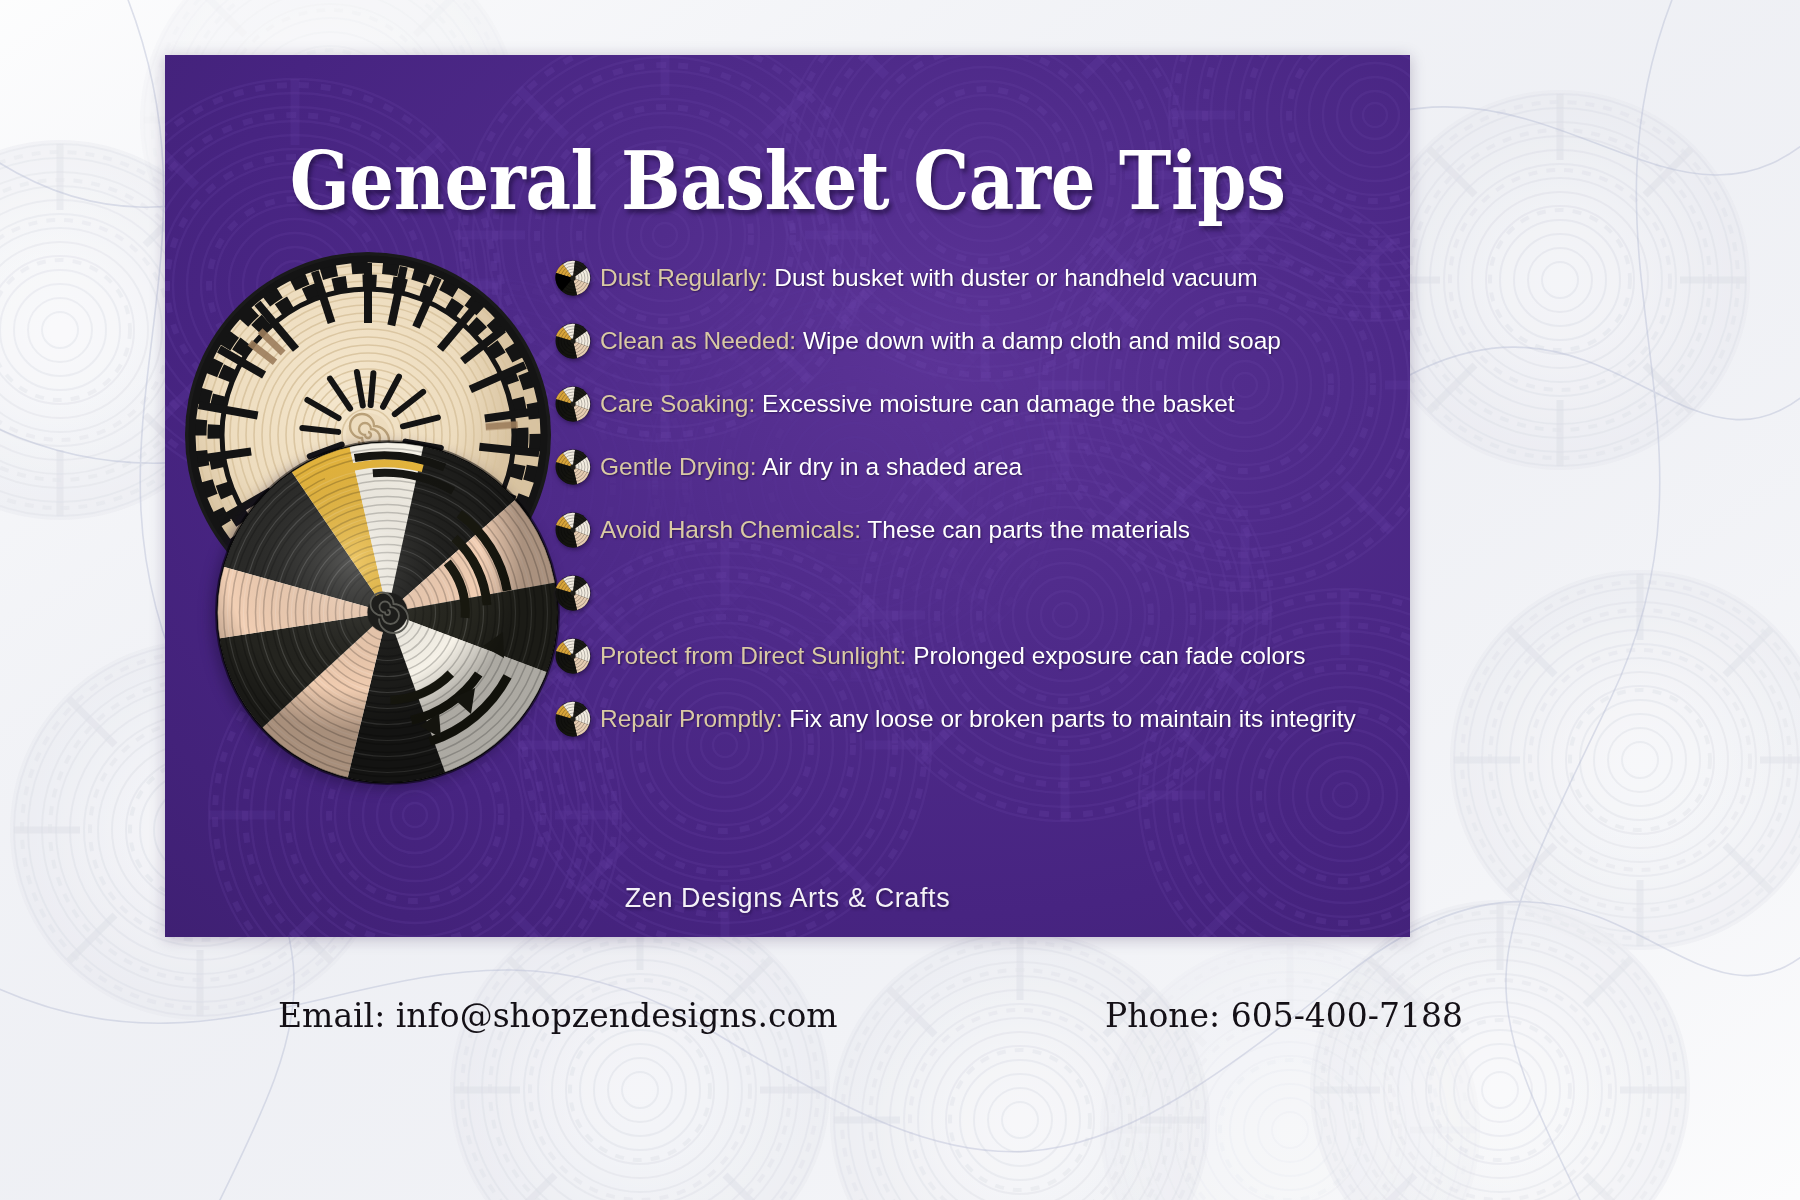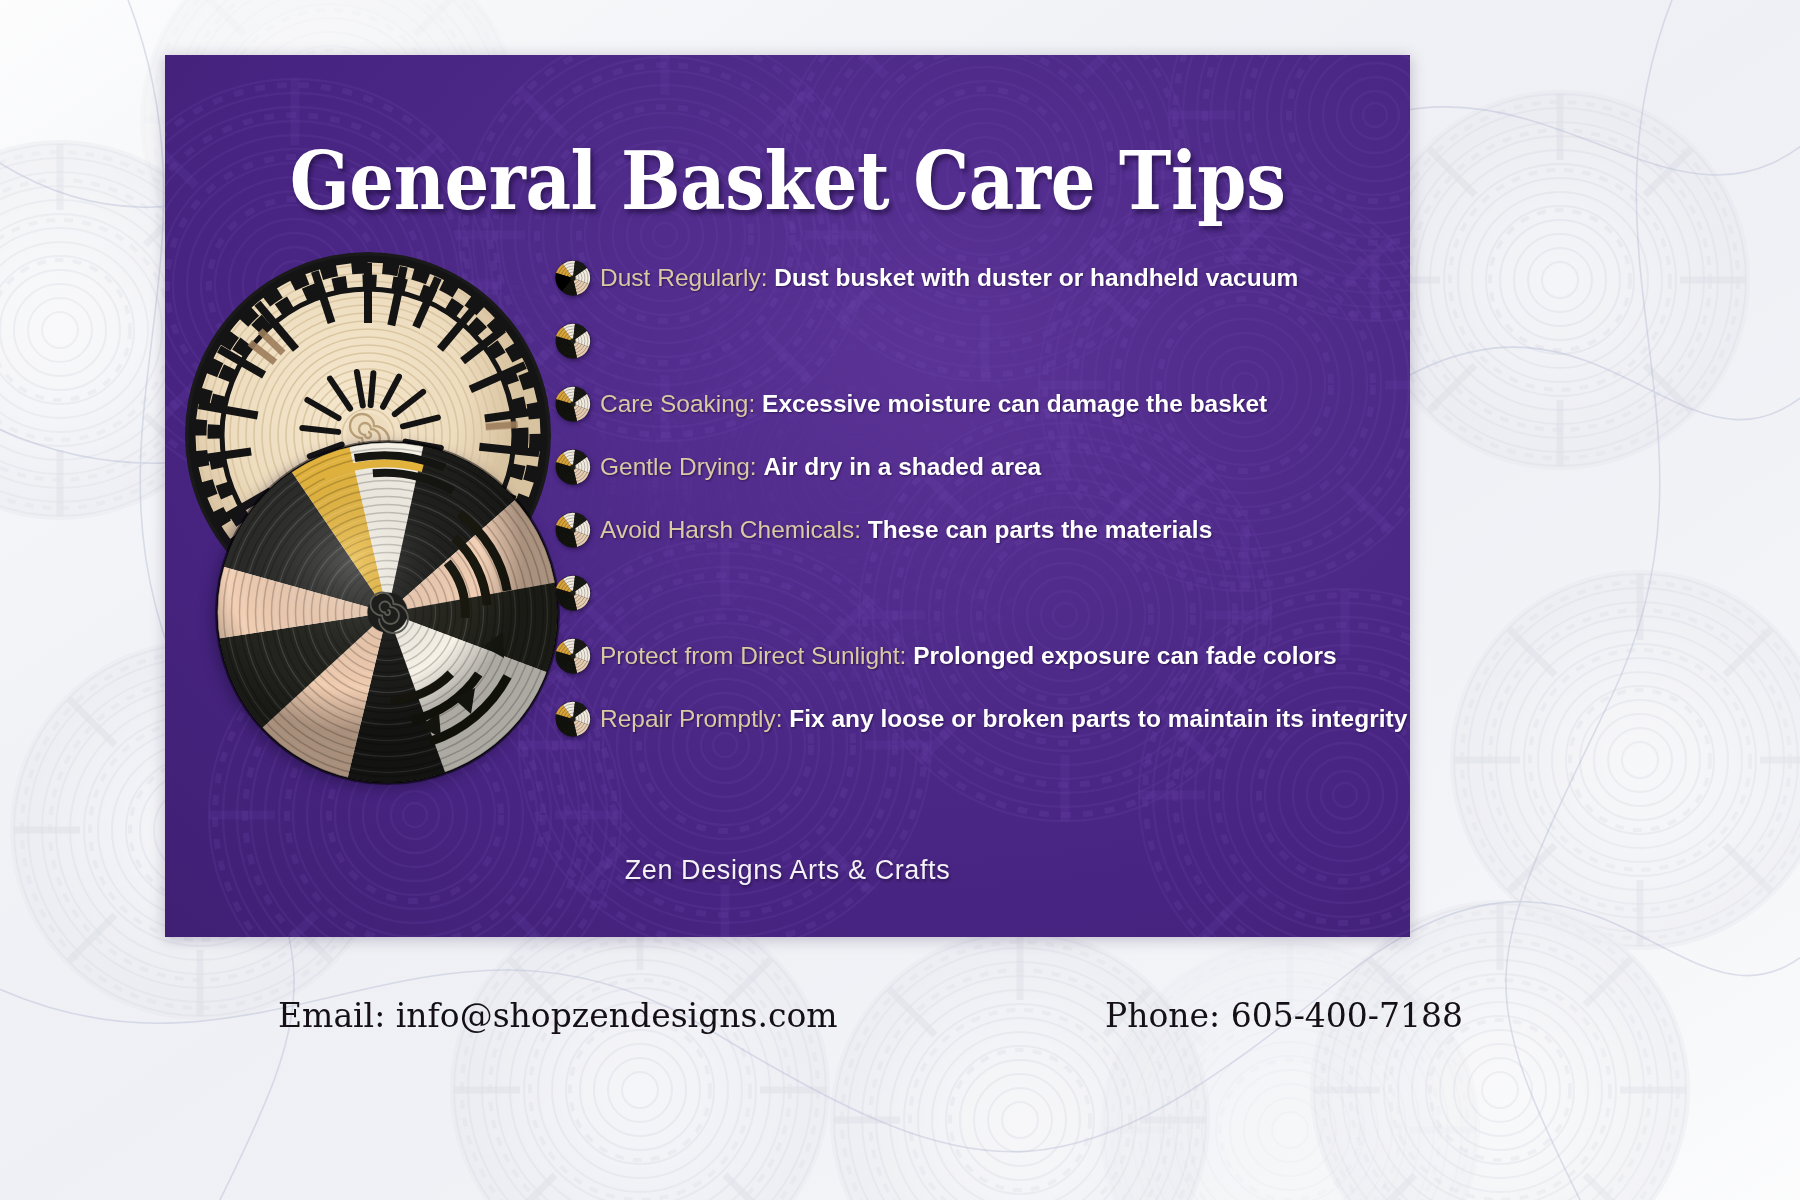--- a/index.html
+++ b/index.html
@@ -61,27 +61,27 @@
   .tip-icon svg { display:block; width:36px; height:36px;
                   filter:drop-shadow(1px 2px 2px rgba(20,5,45,.5)); }
   .tip-text { font-size:24.5px; line-height:1.15; }
   .tip-label {
     color:#d9c9a4;
     font-weight:400;
     text-shadow:1px 1px 2px rgba(25,10,50,.6);
   }
   .tip-desc {
     color:#ffffff;
-    font-weight:700;
+    font-weight:400;
     text-shadow:1px 1px 2px rgba(25,10,50,.6);
   }
 
   
   #brand {
-    position:absolute; left:0; right:0; top:800px;
+    position:absolute; left:0; right:0; top:828px;
     text-align:center;
     color:#f4f1f7;
     font-size:27px;
     letter-spacing:.6px;
     text-shadow:1px 2px 3px rgba(20,8,45,.55);
   }
   #weburl {
     position:absolute; left:0; right:0; top:855px;
     text-align:center;
     color:#ffffff;
@@ -486,20 +486,24 @@
           <g fill="none" stroke="#000" stroke-opacity=".28" stroke-width=".9">
             <circle cx="18" cy="18" r="15"></circle>
               <circle cx="18" cy="18" r="12"></circle>
             <circle cx="18" cy="18" r="9"></circle>
               <circle cx="18" cy="18" r="6"></circle>
             <circle cx="18" cy="18" r="3"></circle>
           </g>
           <circle cx="18" cy="18" r="2.6" fill="#1d1d18"></circle>
         </svg>
       </span>
+      <span class="tip-text">
+        <span class="tip-label">Clean as Needed: </span>
+        <span class="tip-desc">Wipe down with a damp cloth and mild soap</span>
+      </span>
     </div>
 
     <div class="tip">
       <span class="tip-icon">
         <svg viewBox="0 0 36 36" xmlns="http://www.w3.org/2000/svg">
           <circle cx="18" cy="18" r="17.5" fill="#12120f"></circle>
           <g transform="translate(18,18)">
             <path d="M0 0 L -17 -5 A17.5 17.5 0 0 1 -10 -14 Z" fill="#d8a43a"></path>
             <path d="M0 0 L -10 -14 A17.5 17.5 0 0 1 2 -17 Z" fill="#f2ece0"></path>
             <path d="M0 0 L 2 -17 A17.5 17.5 0 0 1 14 -10 Z" fill="#1a1a16"></path>

